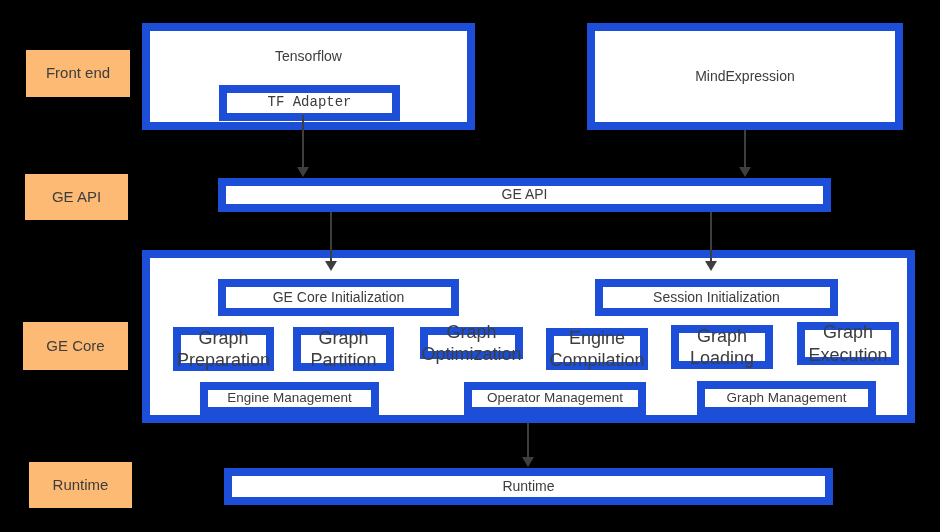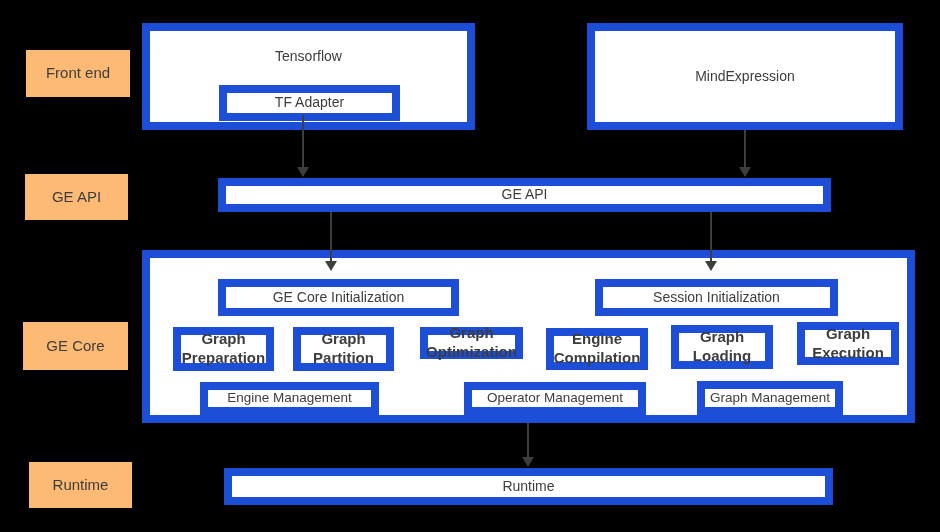--- a/index.html
+++ b/index.html
@@ -39,41 +39,41 @@
   #side-ge-api    { left: 25px;  top: 174px; width: 103px; height: 46px; }
   #side-ge-core   { left: 23px;  top: 322px; width: 105px; height: 48px; }
   #side-runtime   { left: 29px;  top: 462px; width: 103px; height: 46px; }
 
   
   #tensorflow-box { left: 142px; top: 23px; width: 333px; height: 107px; display: block; }
   #tensorflow-title {
     position: absolute; left: 0; top: 0; width: 100%; height: 52px;
     display: flex; align-items: center; justify-content: center;
   }
-  #tf-adapter-box { left: 69px; top: 54px; width: 181px; height: 36px; }
+  #tf-adapter-box { left: 69px; top: 54px; width: 181px; height: 36px; font-family: Liberation Mono, monospace; }
   #mindexpression-box { left: 587px; top: 23px; width: 316px; height: 107px; }
 
   
   #ge-api-bar { left: 218px; top: 178px; width: 613px; height: 34px; }
 
   
   #ge-core-container { left: 142px; top: 250px; width: 773px; height: 173px; display: block; }
   #ge-core-init-box   { left: 68px;  top: 21px; width: 241px; height: 37px; }
   #session-init-box   { left: 445px; top: 21px; width: 243px; height: 37px; }
-  .module-box { font-size: 15px; padding: 0 16px; font-weight: bold; }
+  .module-box { font-size: 18px; padding: 0 16px; }
   #module-0 { left: 23px;  top: 69px; width: 101px; height: 44px; }
   #module-1 { left: 143px; top: 69px; width: 101px; height: 44px; }
   #module-2 { left: 270px; top: 69px; width: 103px; height: 32px; }
   #module-3 { left: 396px; top: 70px; width: 102px; height: 42px; }
   #module-4 { left: 521px; top: 67px; width: 102px; height: 44px; }
   #module-5 { left: 647px; top: 64px; width: 102px; height: 43px; }
   .manager-box { font-size: 13.5px; }
   #manager-0 { left: 50px;  top: 124px; width: 179px; height: 33px; }
   #manager-1 { left: 294px; top: 124px; width: 182px; height: 33px; margin-left: 20px; }
-  #manager-2 { left: 547px; top: 123px; width: 146px; height: 34px; }
+  #manager-2 { left: 547px; top: 123px; width: 179px; height: 34px; }
 
   
   #runtime-bar { left: 224px; top: 468px; width: 609px; height: 37px; }
 
   
   .arrow-line {
     position: absolute;
     width: 2px;
     background: #3e3e3e;
     z-index: 5;

